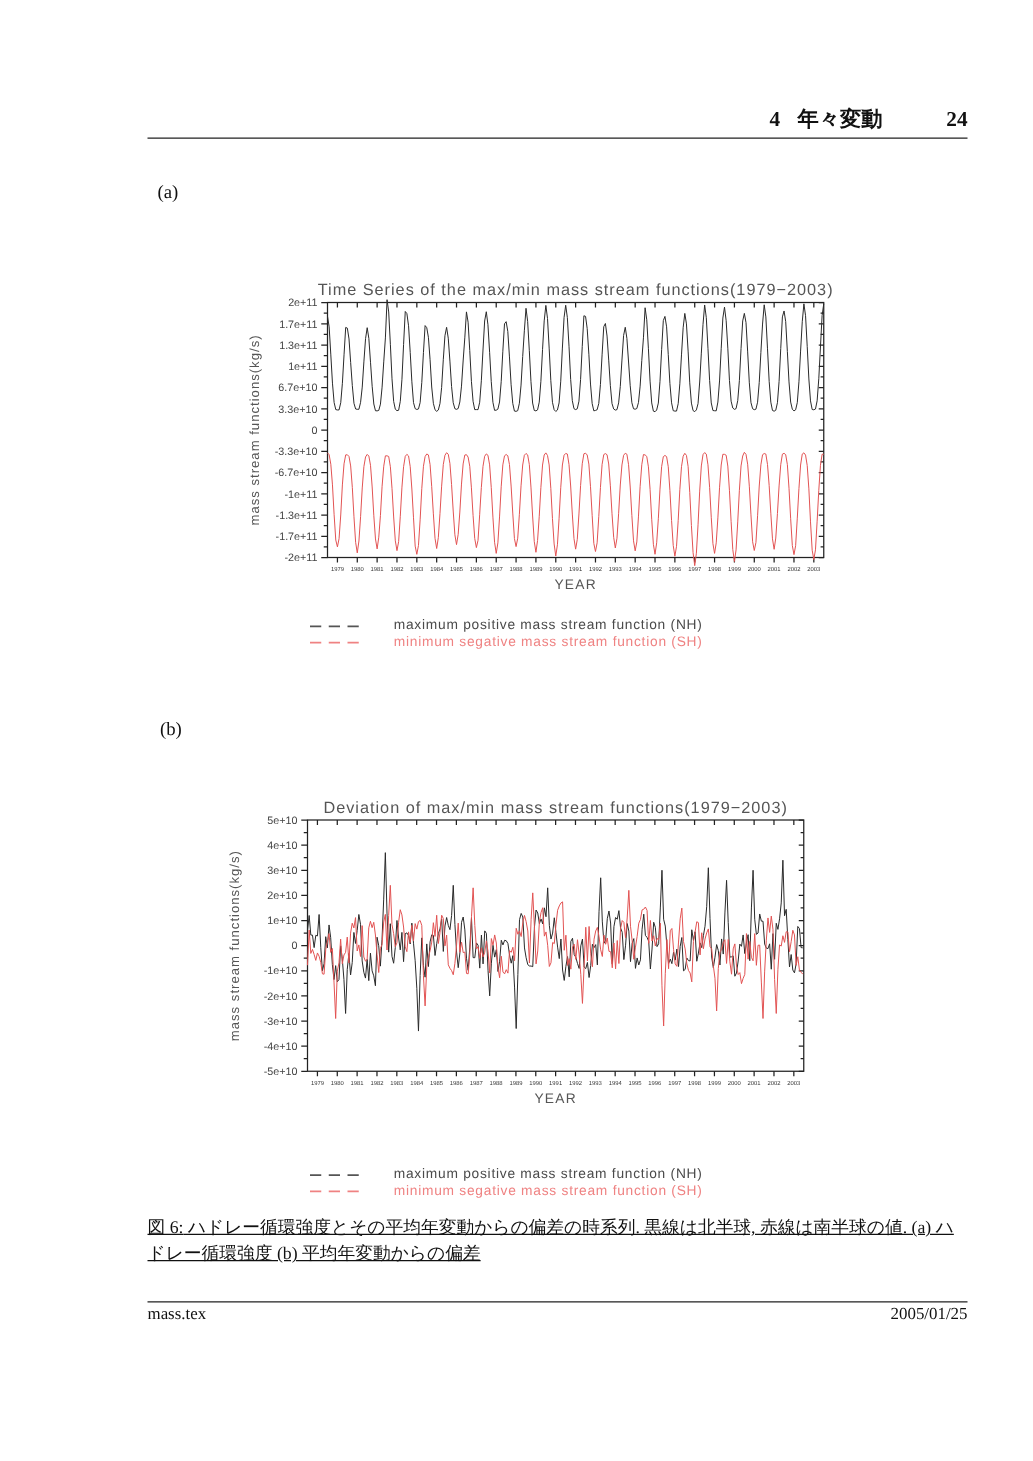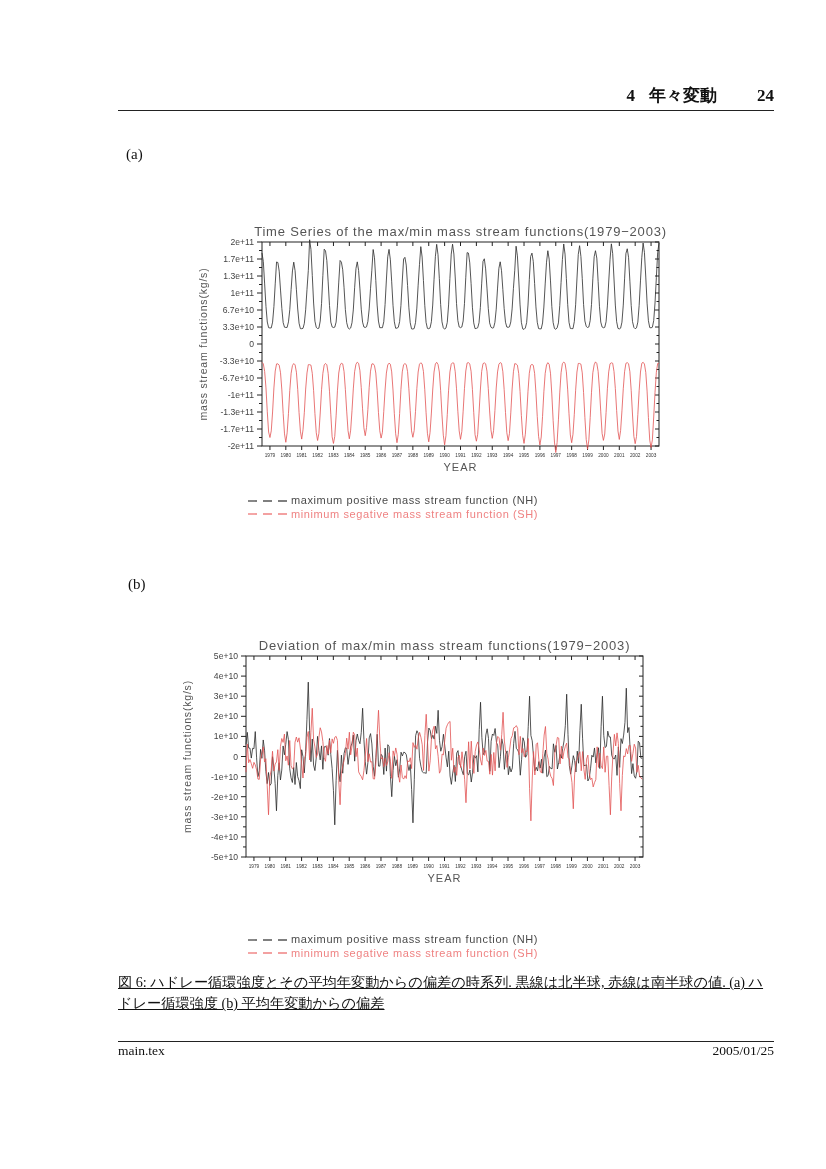--- a/index.html
+++ b/index.html
@@ -7,35 +7,35 @@
     position:relative;width:826px;height:1169px;background:#ffffff;
     margin:0 auto;overflow:hidden;
     font-family:"Liberation Serif","DejaVu Serif",serif;color:#111;
   }
   .rule{position:absolute;left:118px;width:656px;height:0;border-top:1px solid #222;}
   .hdr{
     position:absolute;left:118px;top:84px;width:656px;
     display:flex;justify-content:flex-end;align-items:baseline;gap:14px;
     font-weight:bold;font-size:17px;
   }
-  .hdr .pgnum{margin-left:26px;}
+  .hdr .pgnum{margin-left:37px;}
   .figlabel{position:absolute;font-size:15px;}
   .chart{position:absolute;width:480px;}
   .chart svg{display:block;}
   .ct{font-family:"Liberation Sans","DejaVu Sans",sans-serif;fill:#555;font-size:13px;letter-spacing:0.8px;}
   .cy{font-family:"Liberation Sans","DejaVu Sans",sans-serif;fill:#555;font-size:10.5px;letter-spacing:0.8px;}
   .cyt{font-family:"Liberation Sans","DejaVu Sans",sans-serif;fill:#444;font-size:8.6px;}
   .cxt{font-family:"Liberation Sans","DejaVu Sans",sans-serif;fill:#333;font-size:4.7px;}
   .cxl{font-family:"Liberation Sans","DejaVu Sans",sans-serif;fill:#555;font-size:11px;letter-spacing:1px;}
   .legend{
     position:absolute;left:247px;
     font-family:"Liberation Sans","DejaVu Sans",sans-serif;
     font-size:11px;letter-spacing:0.6px;line-height:13.5px;
   }
-  .legend .row{display:flex;align-items:center;gap:0;white-space:nowrap;}
+  .legend .row{display:flex;align-items:center;gap:24px;white-space:nowrap;}
   .legend .dash{flex:0 0 auto;}
   .caption{position:absolute;left:118px;top:972px;width:658px;font-size:14.2px;line-height:1.5;text-decoration:underline;}
   .footer{
     position:absolute;left:118px;top:1043px;width:656px;
     display:flex;justify-content:space-between;font-size:13.5px;
   }
 </style>
 </head>
 <body>
 
@@ -369,17 +369,17 @@
       <span style="color:#ef8282">minimum segative mass stream function (SH)</span>
     </div>
   </div>
 
   <div class="caption">
     <span>図 6:</span><span> ハドレー循環強度とその平均年変動からの偏差の時系列. 黒線は北半球, 赤線は南半球の値. (a) ハドレー循環強度 (b) 平均年変動からの偏差</span>
   </div>
 
   <div class="rule" style="top:1041px"></div>
   <div class="footer">
-    <span>main.tex</span>
+    <span>mass.tex</span>
     <span>2005/01/25</span>
   </div>
 
 </div>
 
 </body></html>

